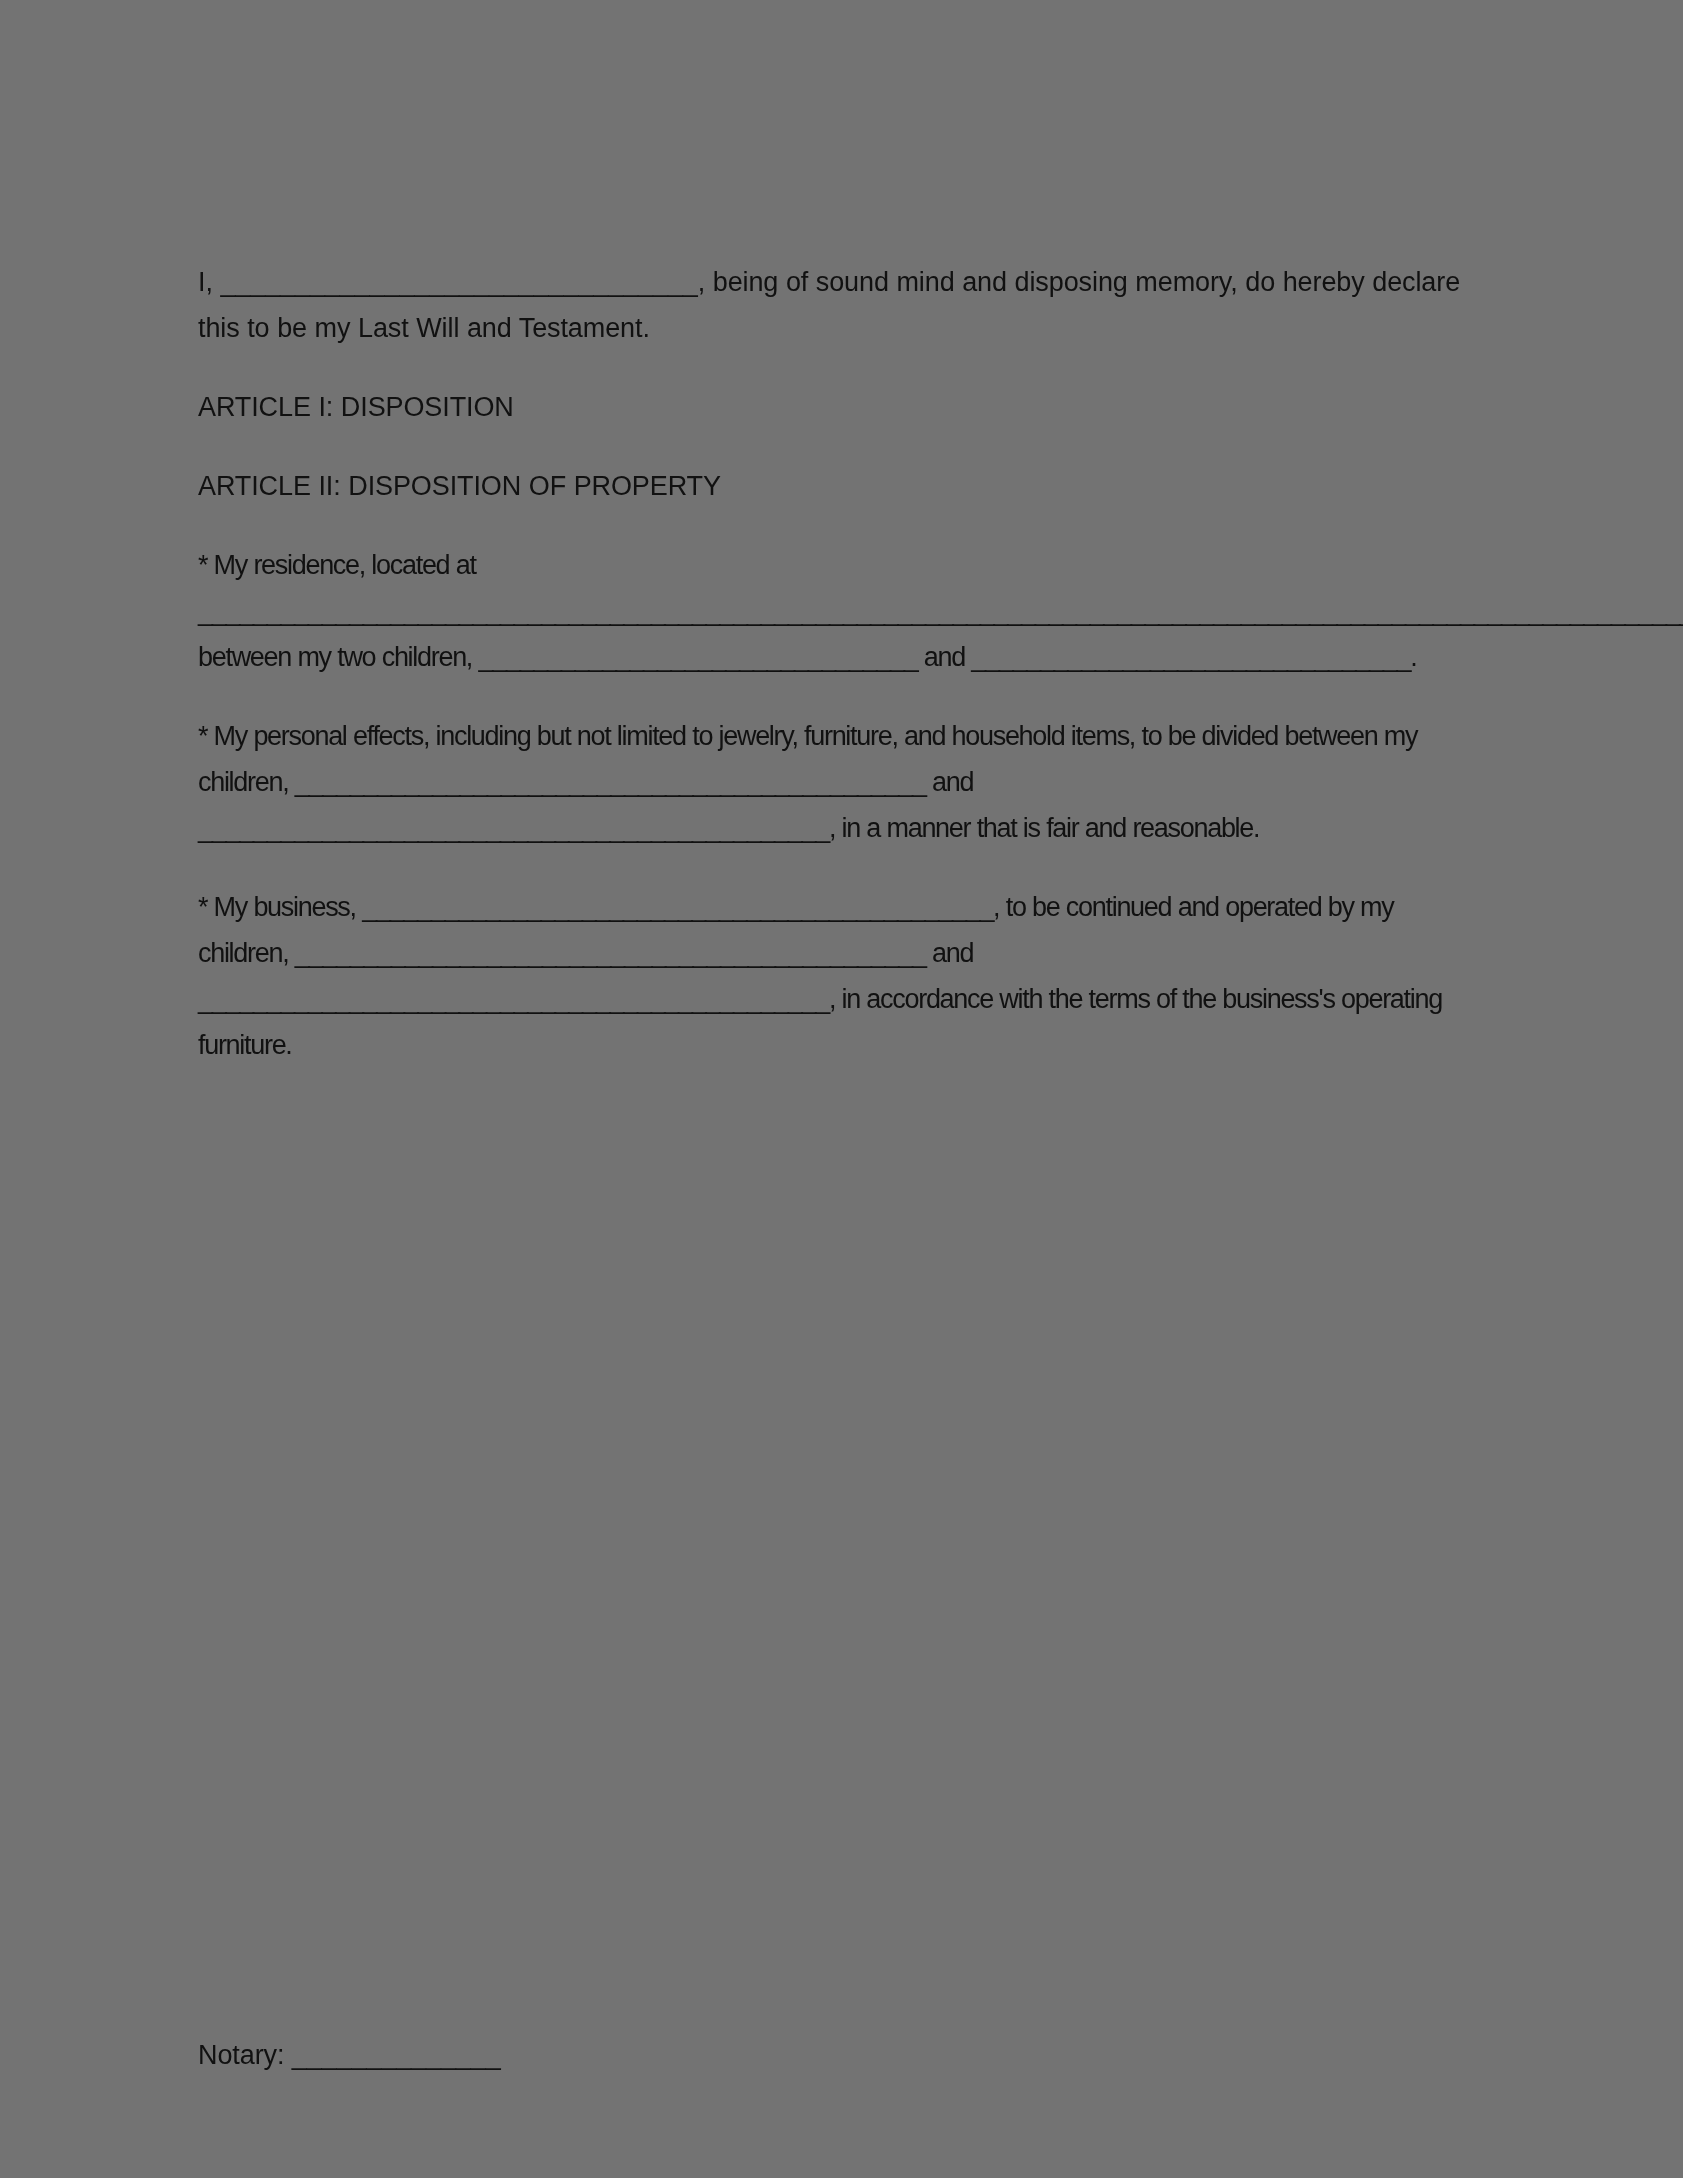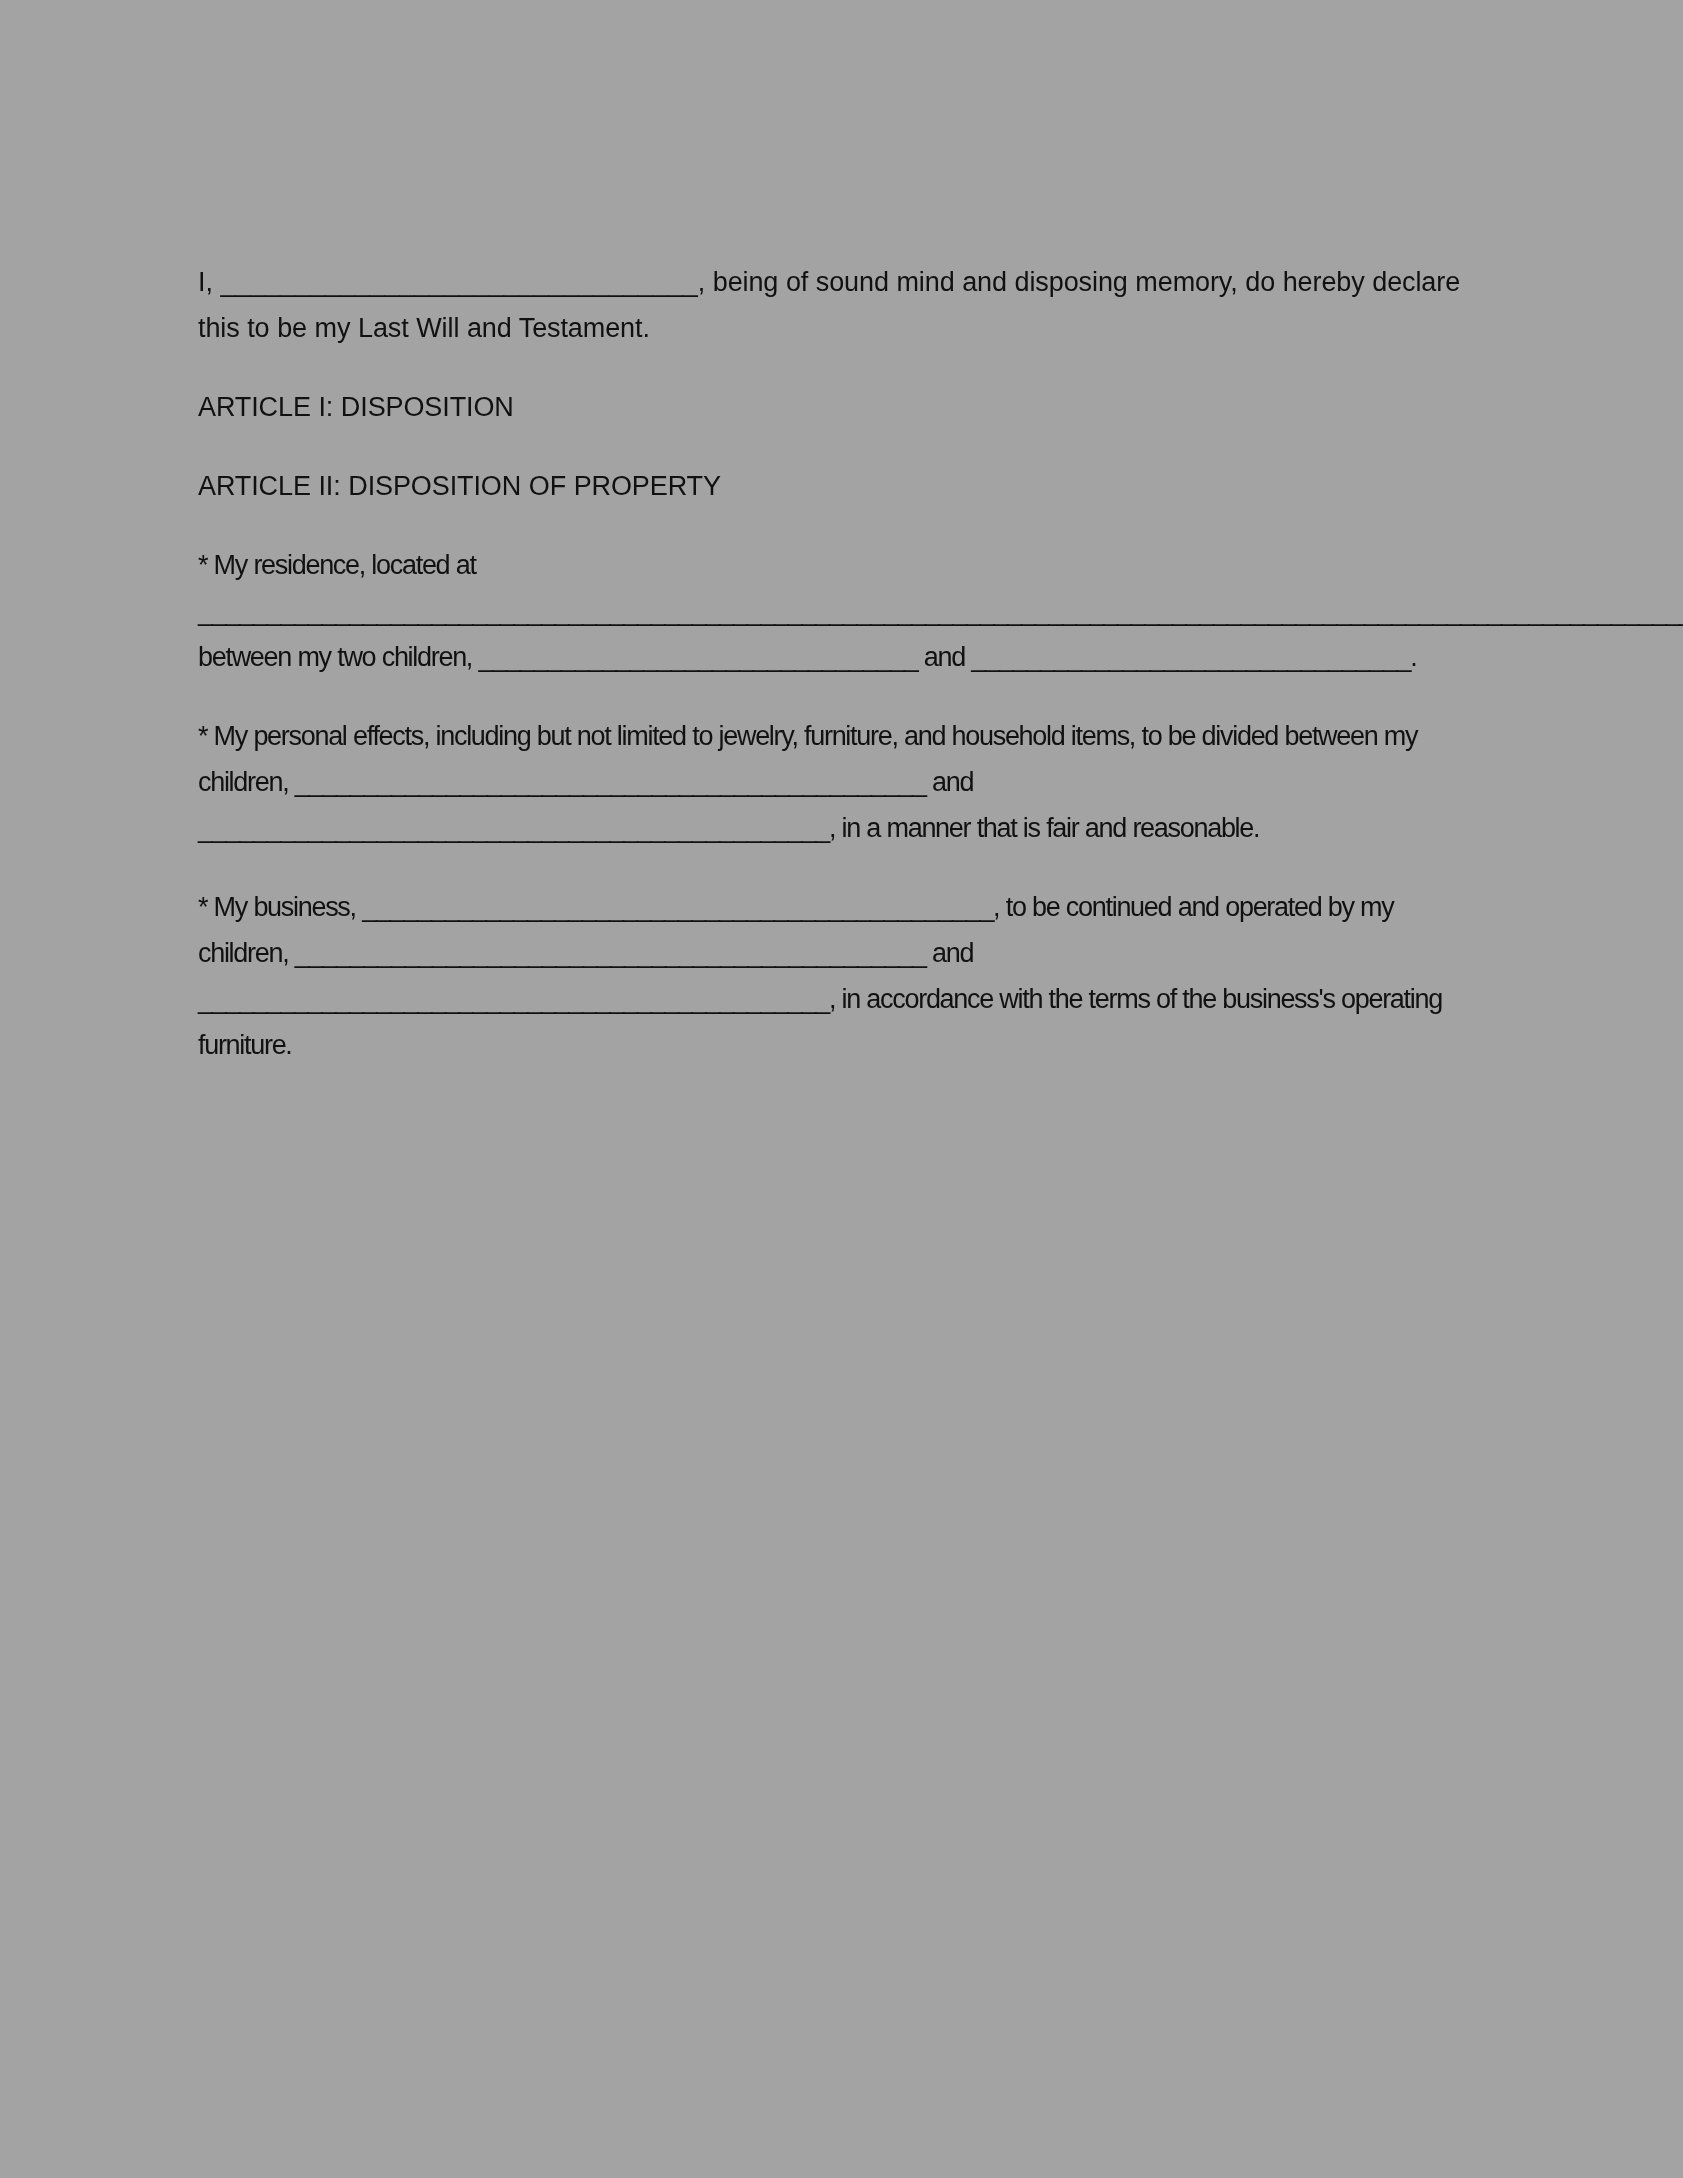--- a/index.html
+++ b/index.html
@@ -4,21 +4,21 @@
 <style>
   html, body {
     margin: 0;
     padding: 0;
     background: #ffffff;
   }
   .page {
     position: relative;
     width: 1683px;
     height: 2178px;
-    background: #a3a3a3;
+    background: #737373;
     margin: 0 auto;
     overflow: hidden;
     font-family: "Liberation Sans", sans-serif;
     color: #000000;
   }
   .doc-body {
     position: absolute;
     left: 198px;
     top: 259px;
     width: 1277px;
@@ -70,15 +70,18 @@
 
     <p class="para blank">* My residence, located at _______________________________________________________________________________________________________________equally between my two children, ________________________________ and ________________________________.</p>
 
     <p class="para blank">* My personal effects, including but not limited to jewelry, furniture, and household items, to be divided between my children, ______________________________________________ and ______________________________________________, in a manner that is fair and reasonable.</p>
 
 
     <p class="para blank">* My business, ______________________________________________, to be continued and operated by my children, ______________________________________________ and ______________________________________________, in accordance with the terms of the business's operating furniture.</p>
 
   </div>
 
+  <div class="notary-block">
+    <p class="notary-line">Notary: ______________</p>
+  </div>
 
 </div>
 
 
 </body></html>

